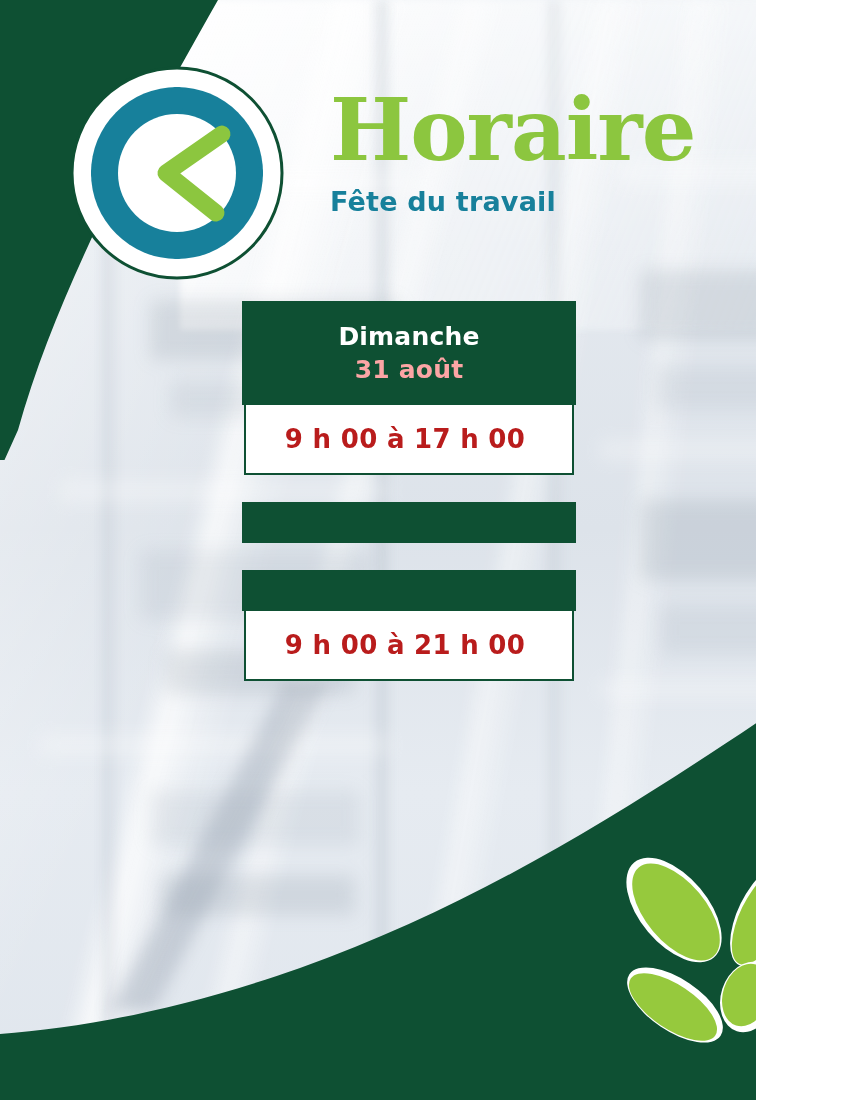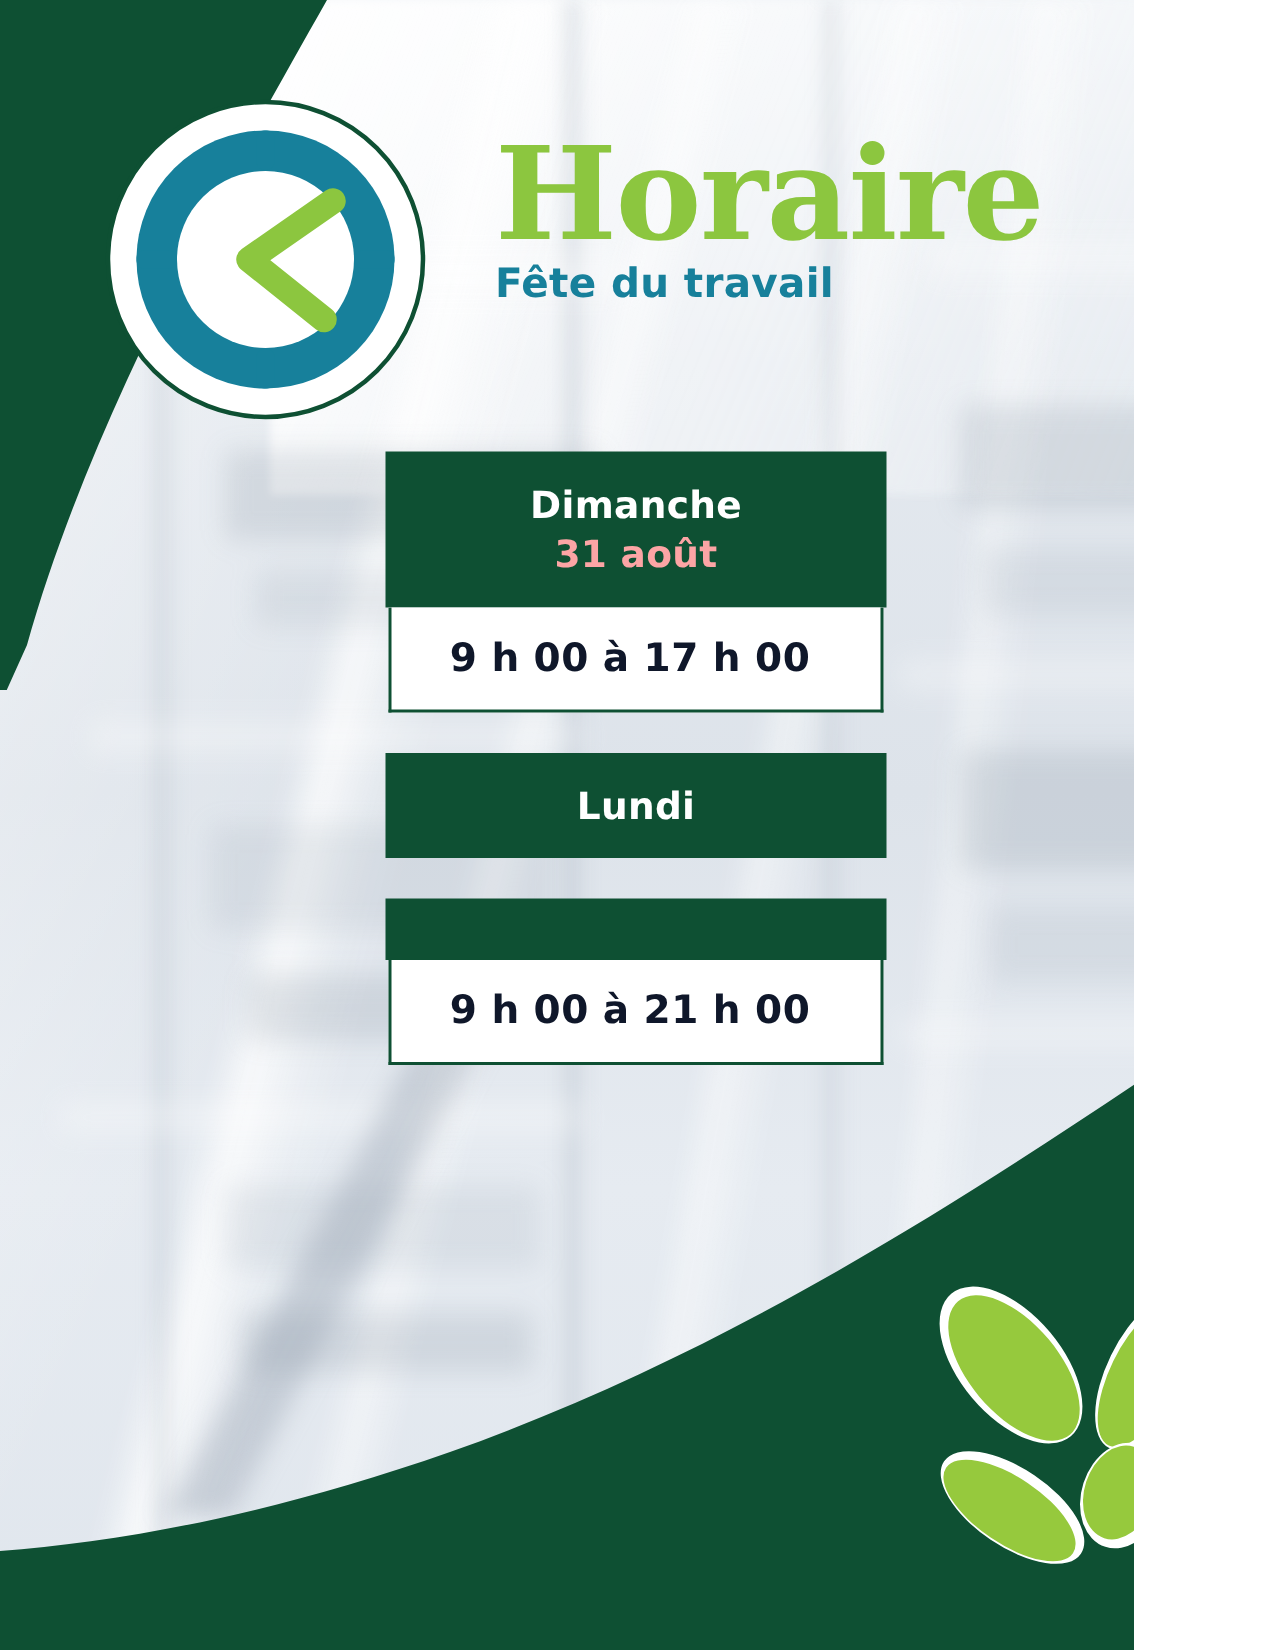--- a/index.html
+++ b/index.html
@@ -72,30 +72,30 @@
   .header-text{ position:absolute; left:330px; top:88px; width:470px; }
   .title{
     font-family:"DejaVu Serif", serif;
     font-weight:700;
     font-size:86px;
     line-height:0.98;
     color:#8cc63f;
     letter-spacing:-1px;
   }
   .subtitle{
-    margin-top:2px;
+    margin-top:14px;
     font-family:"DejaVu Sans", sans-serif;
     font-weight:700;
     font-size:27px;
     color:#17809b;
     letter-spacing:0.2px;
   }
 
   
-  .cards{ position:absolute; left:257px; top:301px; width:334px; }
+  .cards{ position:absolute; left:242px; top:301px; width:334px; }
   .card{ width:334px; margin-bottom:27px; }
   .card-head{
     background:#0e5033;
     padding:21px 10px 20px 10px;
     text-align:center;
   }
   .card-day{
     color:#ffffff;
     font-size:25px;
     font-weight:700;
@@ -110,21 +110,21 @@
     letter-spacing:0.2px;
     margin-top:2px;
   }
   .card-hours{
     background:#ffffff;
     border:2px solid #0e5033;
     border-top:none;
     margin:0 2px 0 2px;
     padding:19px 16px 19px 8px;
     text-align:center;
-    color:#0f172a;
+    color:#b91c1c;
     font-size:26px;
     font-weight:700;
     letter-spacing:0.3px;
   }
 
   
   .butterfly{ position:absolute; left:612px; top:855px; width:215px; height:205px; }
 </style>
 </head>
 <body>
@@ -189,21 +189,20 @@
     <div class="card">
       <div class="card-head">
         <div class="card-day">Dimanche</div>
         <div class="card-date">31 août</div>
       </div>
       <div class="card-hours">9 h 00 à 17 h 00</div>
     </div>
 
     <div class="card">
       <div class="card-head">
-        <div class="card-day">Lundi</div>
       </div>
     </div>
 
     <div class="card">
       <div class="card-head">
       </div>
       <div class="card-hours">9 h 00 à 21 h 00</div>
     </div>
 
   </div>

